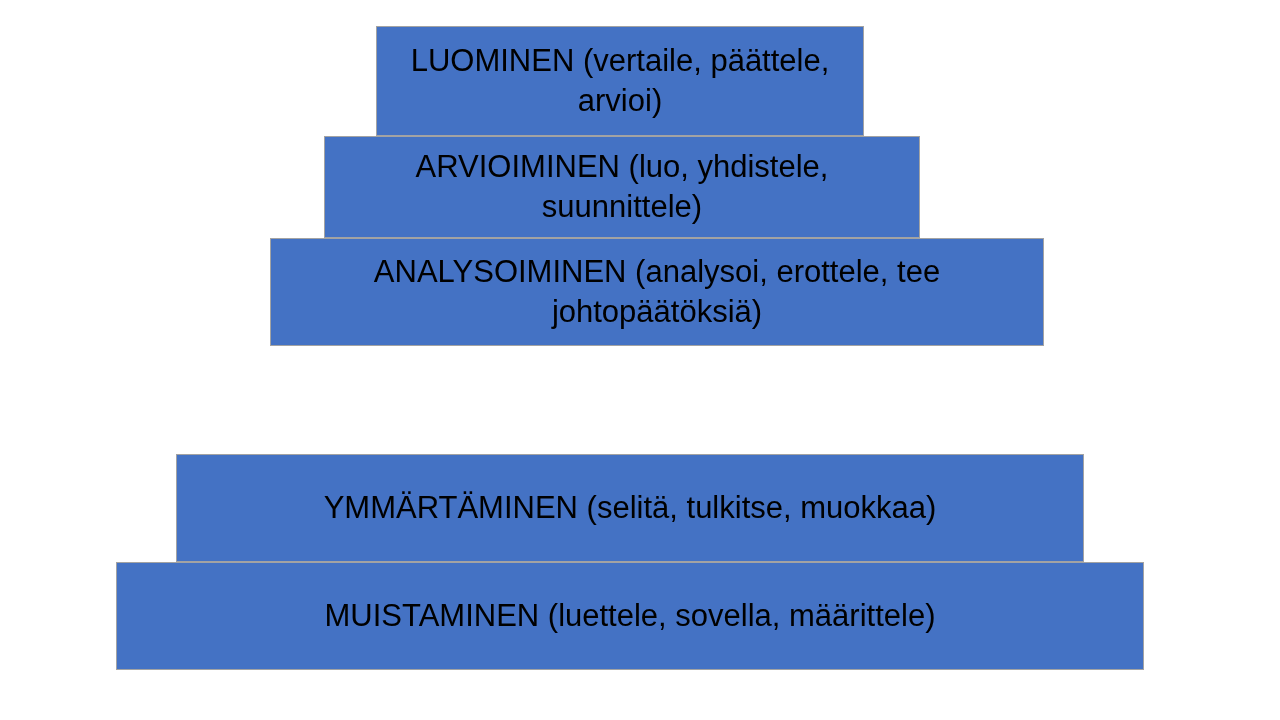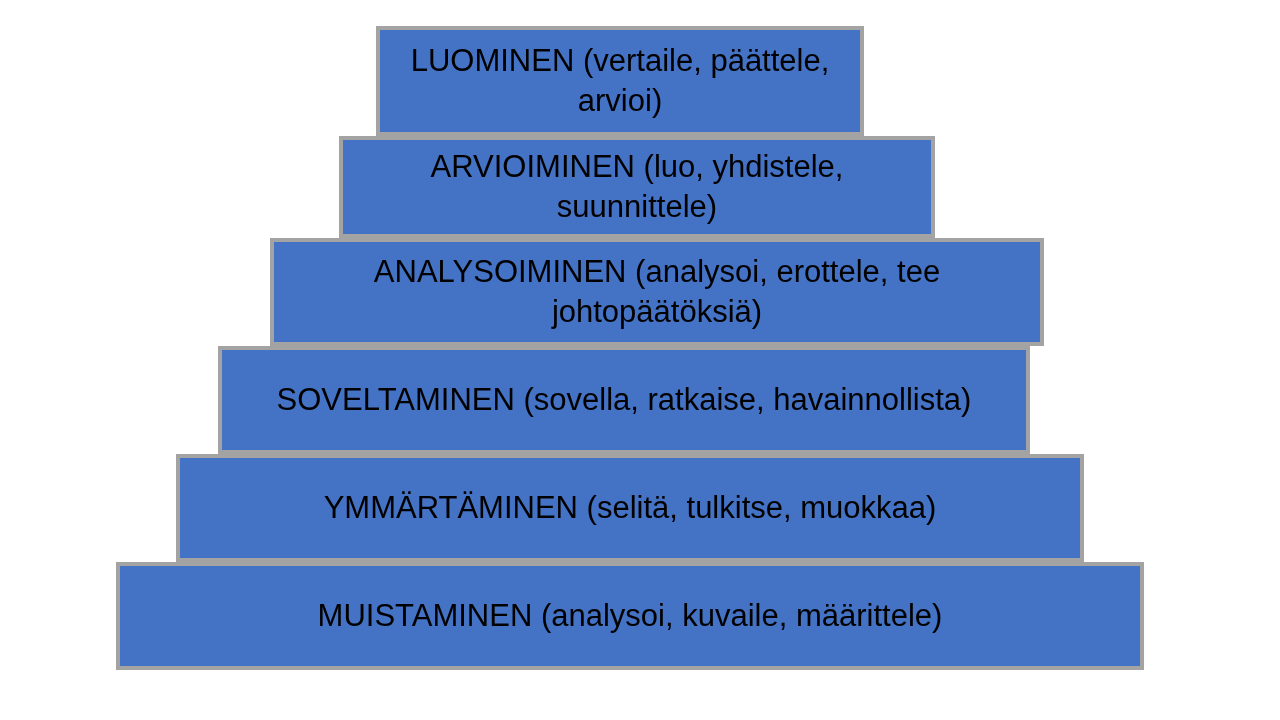--- a/index.html
+++ b/index.html
@@ -16,36 +16,36 @@
   }
   #pyramid {
     position: relative;
     width: 1280px;
     height: 720px;
   }
   .level {
     position: absolute;
     box-sizing: border-box;
     background: #4472c4;
-    border: 4px solid #a3a3a3;
+    border: 1px solid #a3a3a3;
     display: flex;
     align-items: center;
     justify-content: center;
     text-align: center;
     color: #000000;
     line-height: 1.28;
     padding: 0 10px;
   }
   .level-label {
     display: block;
     width: 100%;
   }
   
   .lvl-0 { left: 376px; top: 26px;  width: 488px;  height: 110px; font-size: 31px; }
-  .lvl-1 { left: 339px; top: 136px; width: 596px;  height: 102px; font-size: 31px; }
+  .lvl-1 { left: 324px; top: 136px; width: 596px;  height: 102px; font-size: 31px; }
   .lvl-2 { left: 270px; top: 238px; width: 774px;  height: 108px; font-size: 31px; }
   .lvl-3 { left: 218px; top: 346px; width: 812px;  height: 108px; font-size: 31px; }
   .lvl-4 { left: 176px; top: 454px; width: 908px;  height: 108px; font-size: 31px; text-align: center; }
   .lvl-5 { left: 116px; top: 562px; width: 1028px; height: 108px; font-size: 31px; }
 </style>
 </head>
 <body>
 
 <div id="pyramid">
 
@@ -54,25 +54,22 @@
   </div>
 
   <div class="level lvl-1">
     <span class="level-label">ARVIOIMINEN (luo, yhdistele, suunnittele)</span>
   </div>
 
   <div class="level lvl-2">
     <span class="level-label">ANALYSOIMINEN (analysoi, erottele, tee johtopäätöksiä)</span>
   </div>
 
-  <div class="level lvl-3">
-    <span class="level-label">SOVELTAMINEN (sovella, ratkaise, havainnollista)</span>
-  </div>
 
   <div class="level lvl-4">
     <span class="level-label">YMMÄRTÄMINEN (selitä, tulkitse, muokkaa)</span>
   </div>
 
   <div class="level lvl-5">
-    <span class="level-label">MUISTAMINEN (analysoi, kuvaile, määrittele)</span>
+    <span class="level-label">MUISTAMINEN (luettele, sovella, määrittele)</span>
   </div>
 
 </div>
 
 </body></html>

